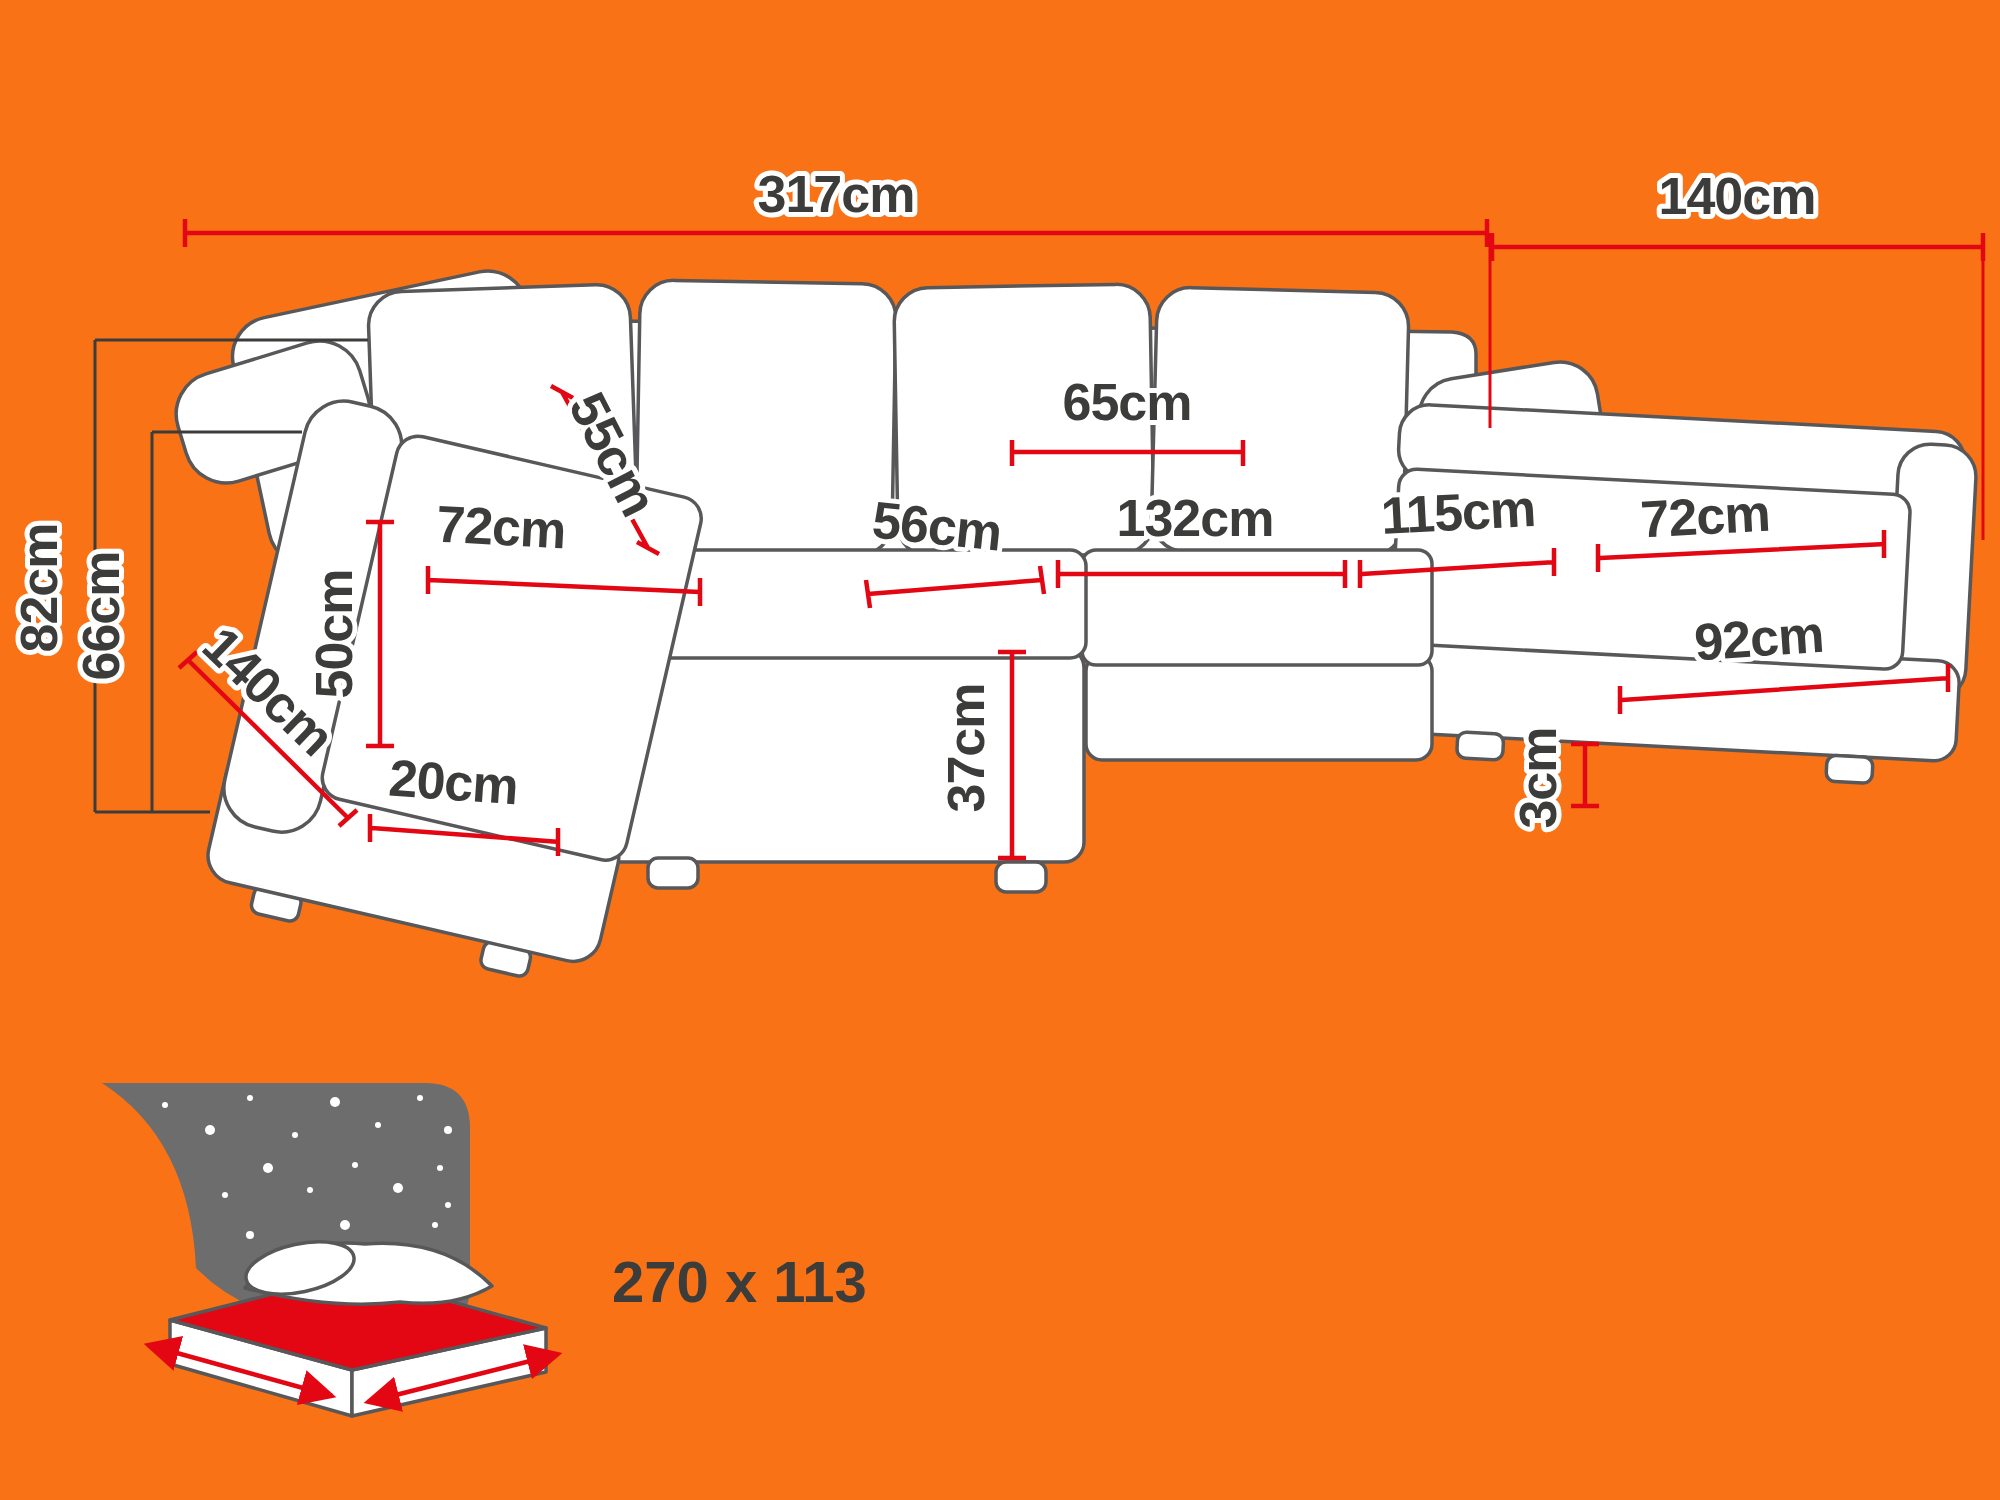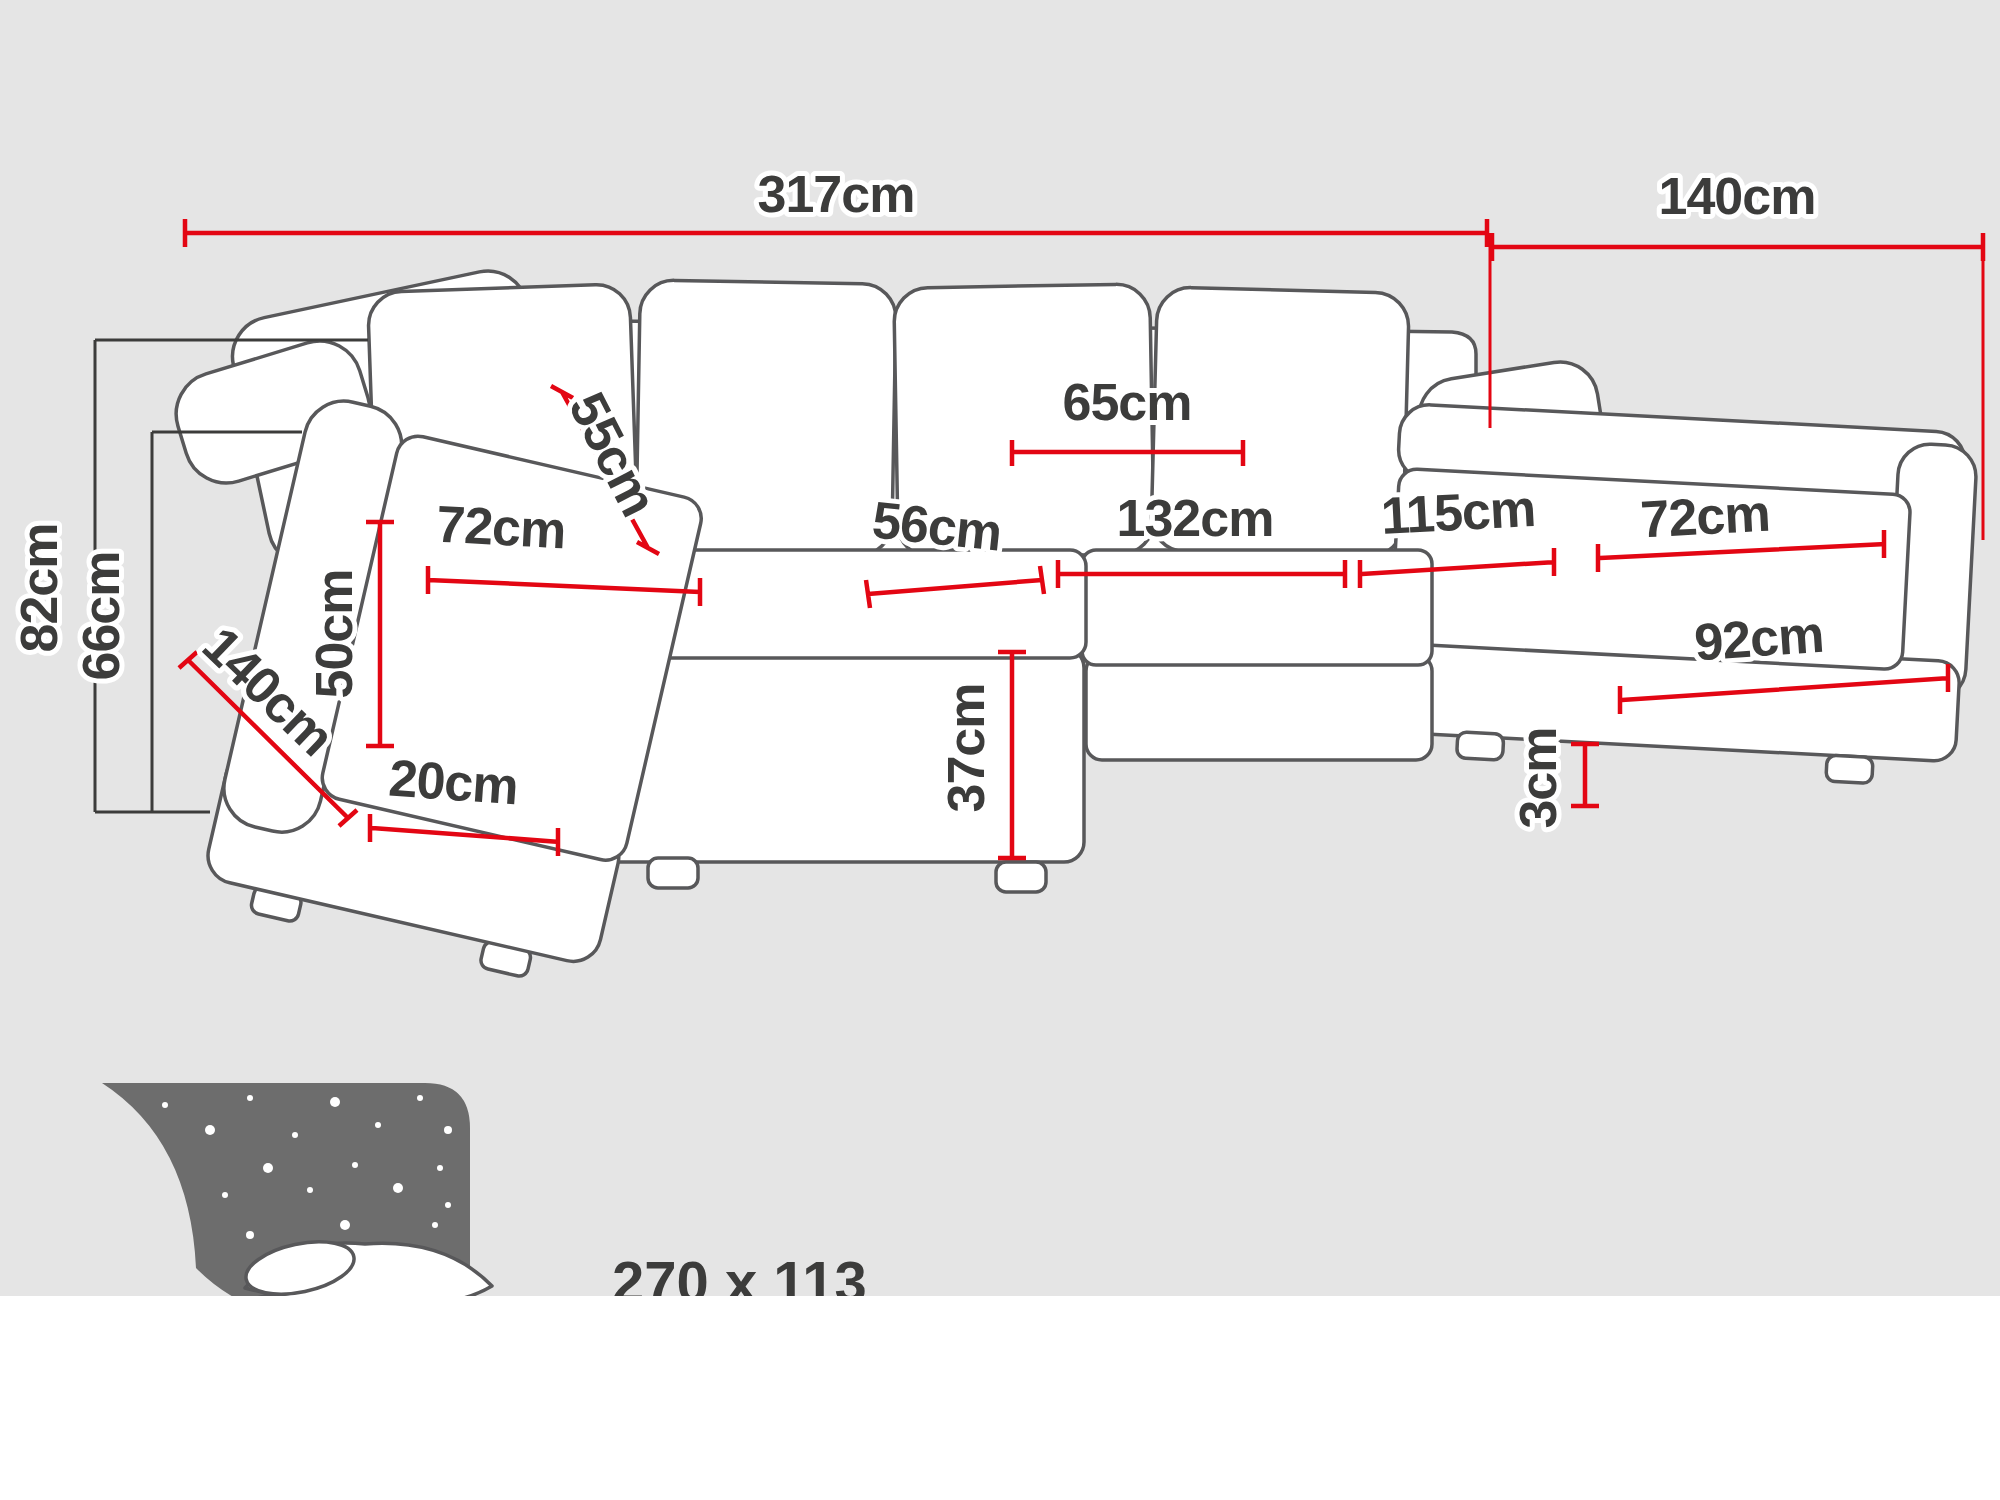--- a/index.html
+++ b/index.html
@@ -1,19 +1,19 @@
 <!DOCTYPE html>
 <html><head>
 <meta charset="utf-8">
 <style>
   html,body { margin:0; padding:0; background:#ffffff; }
   .canvas {
     position:relative;
-    width:2000px; height:1296px;
-    background:#e5e5e5;
+    width:2000px; height:1500px;
+    background:#f97316;
     font-family:"Liberation Sans", sans-serif;
     overflow:hidden;
   }
   svg { display:block; }
   .dim-label {
     font-family:"Liberation Sans", sans-serif;
     font-weight:700;
     fill:#3c3c3b;
     font-size:52px;
     letter-spacing:-1px;

